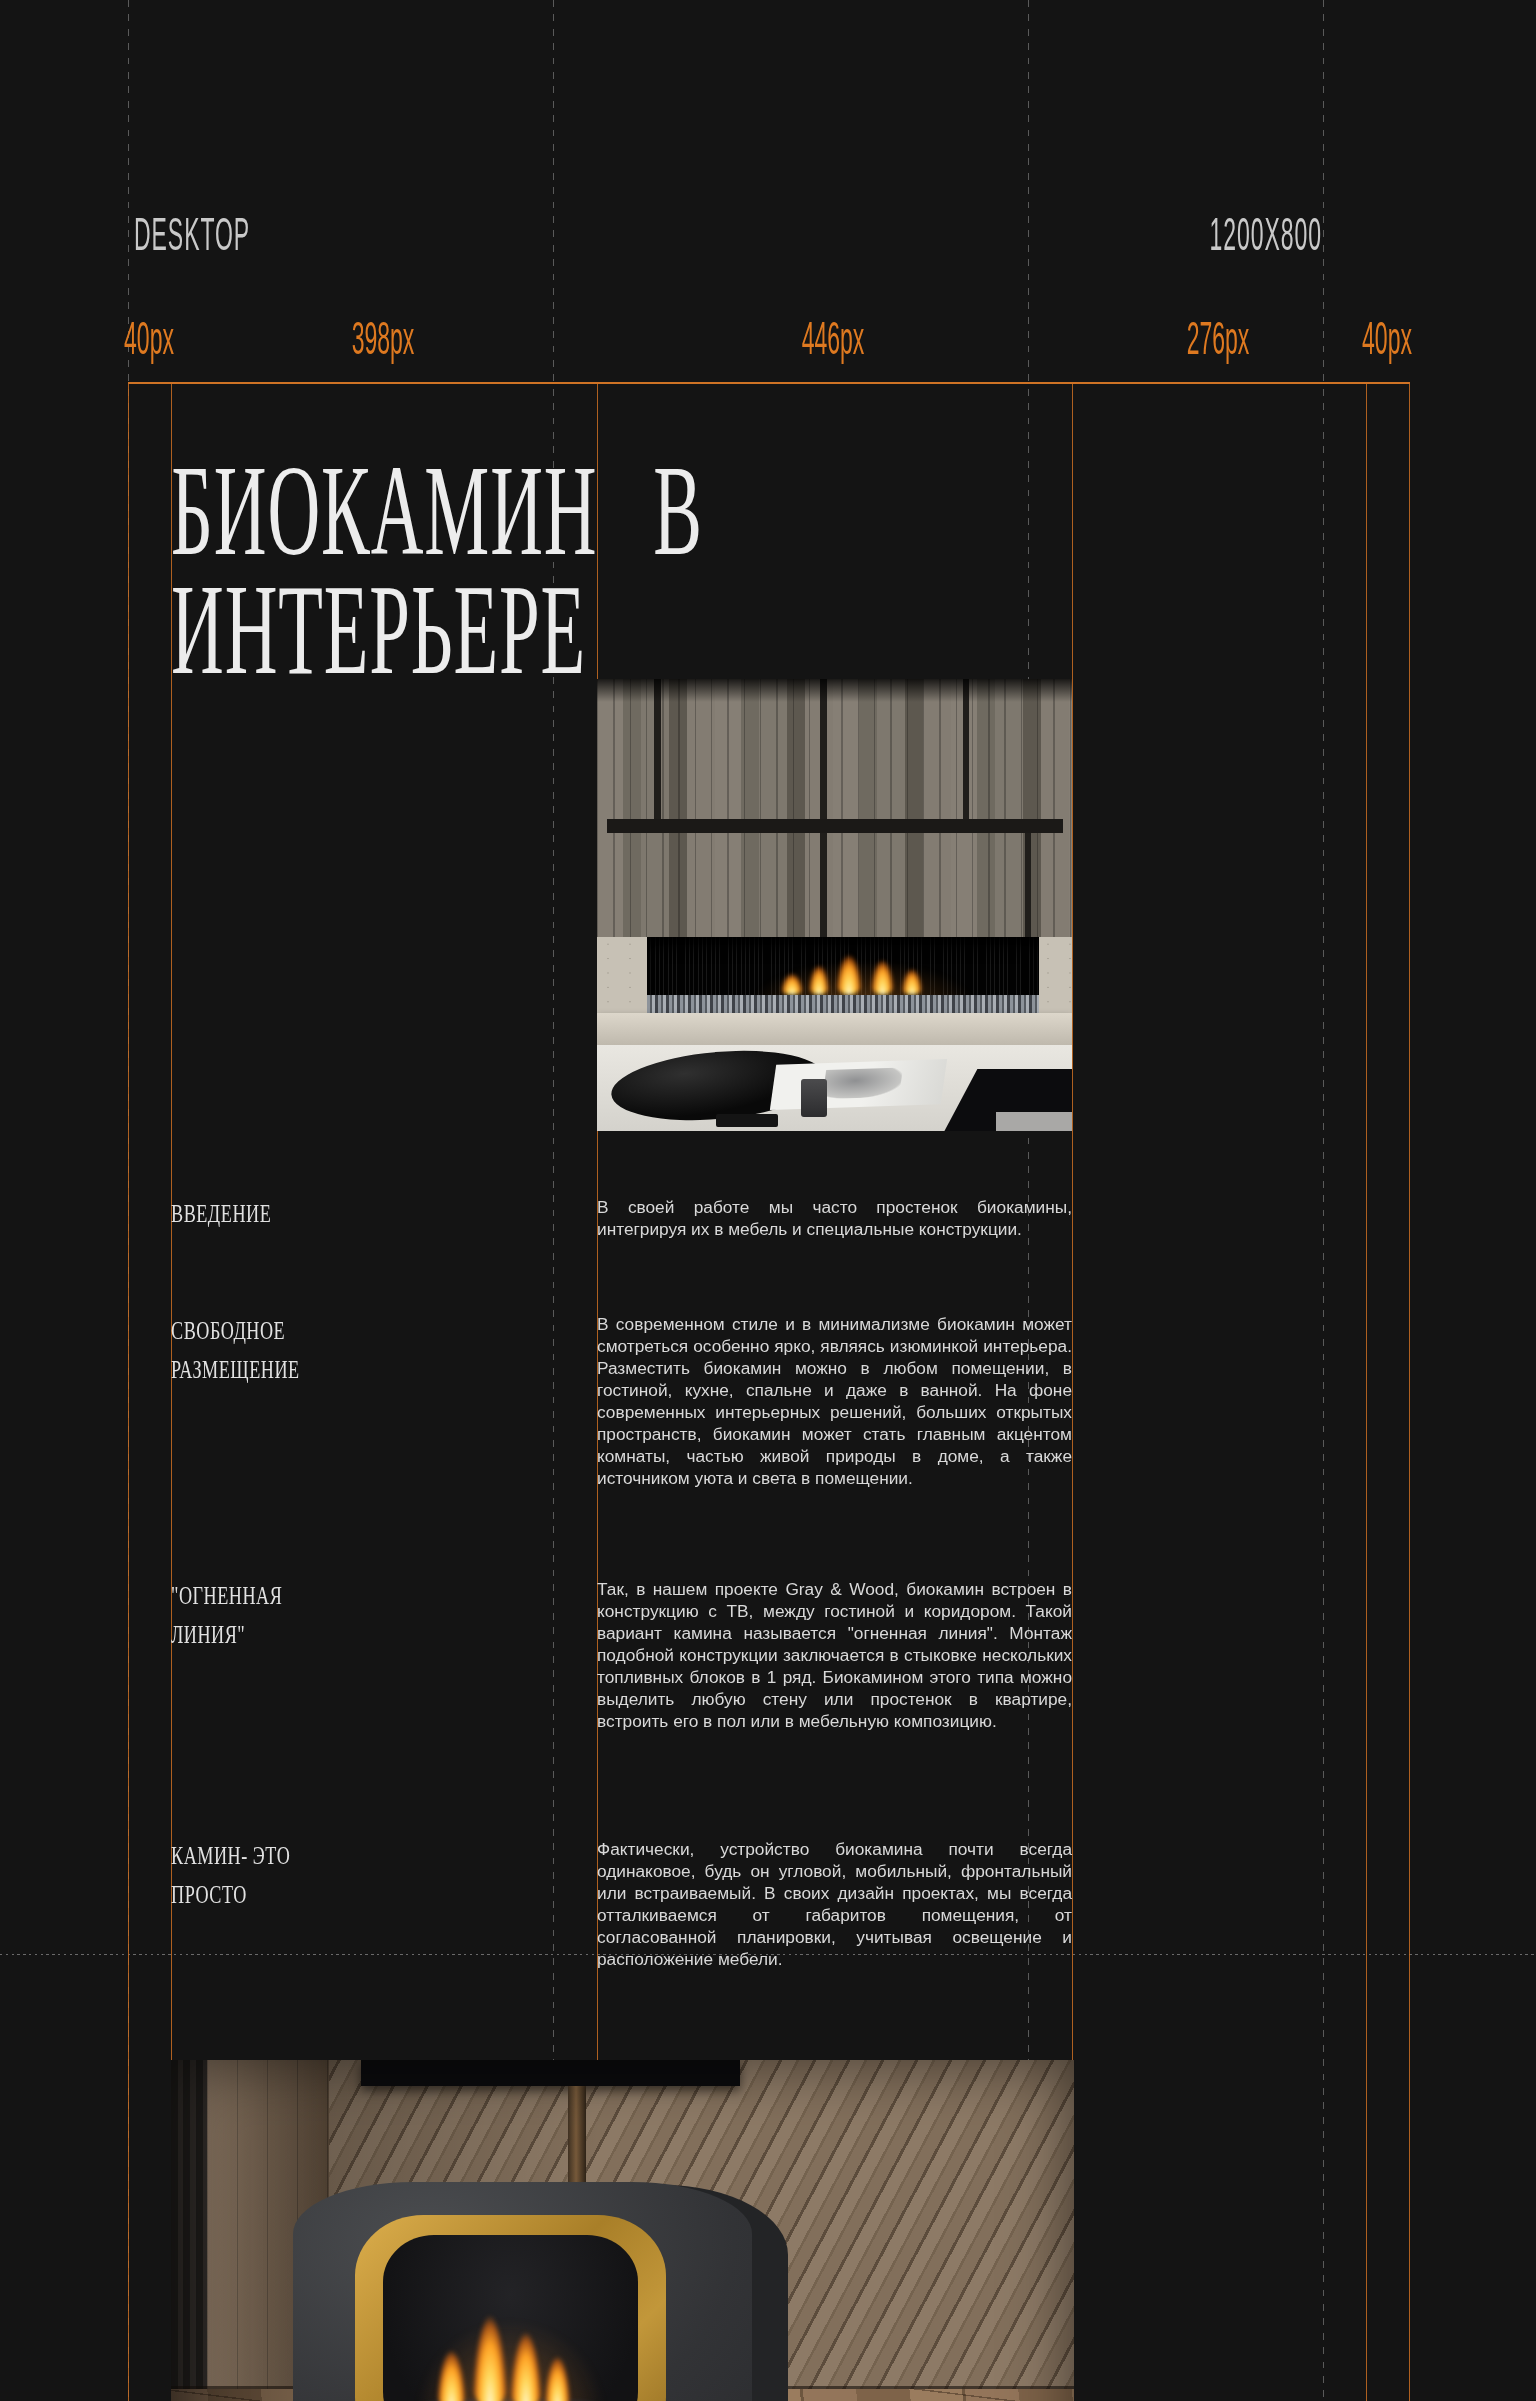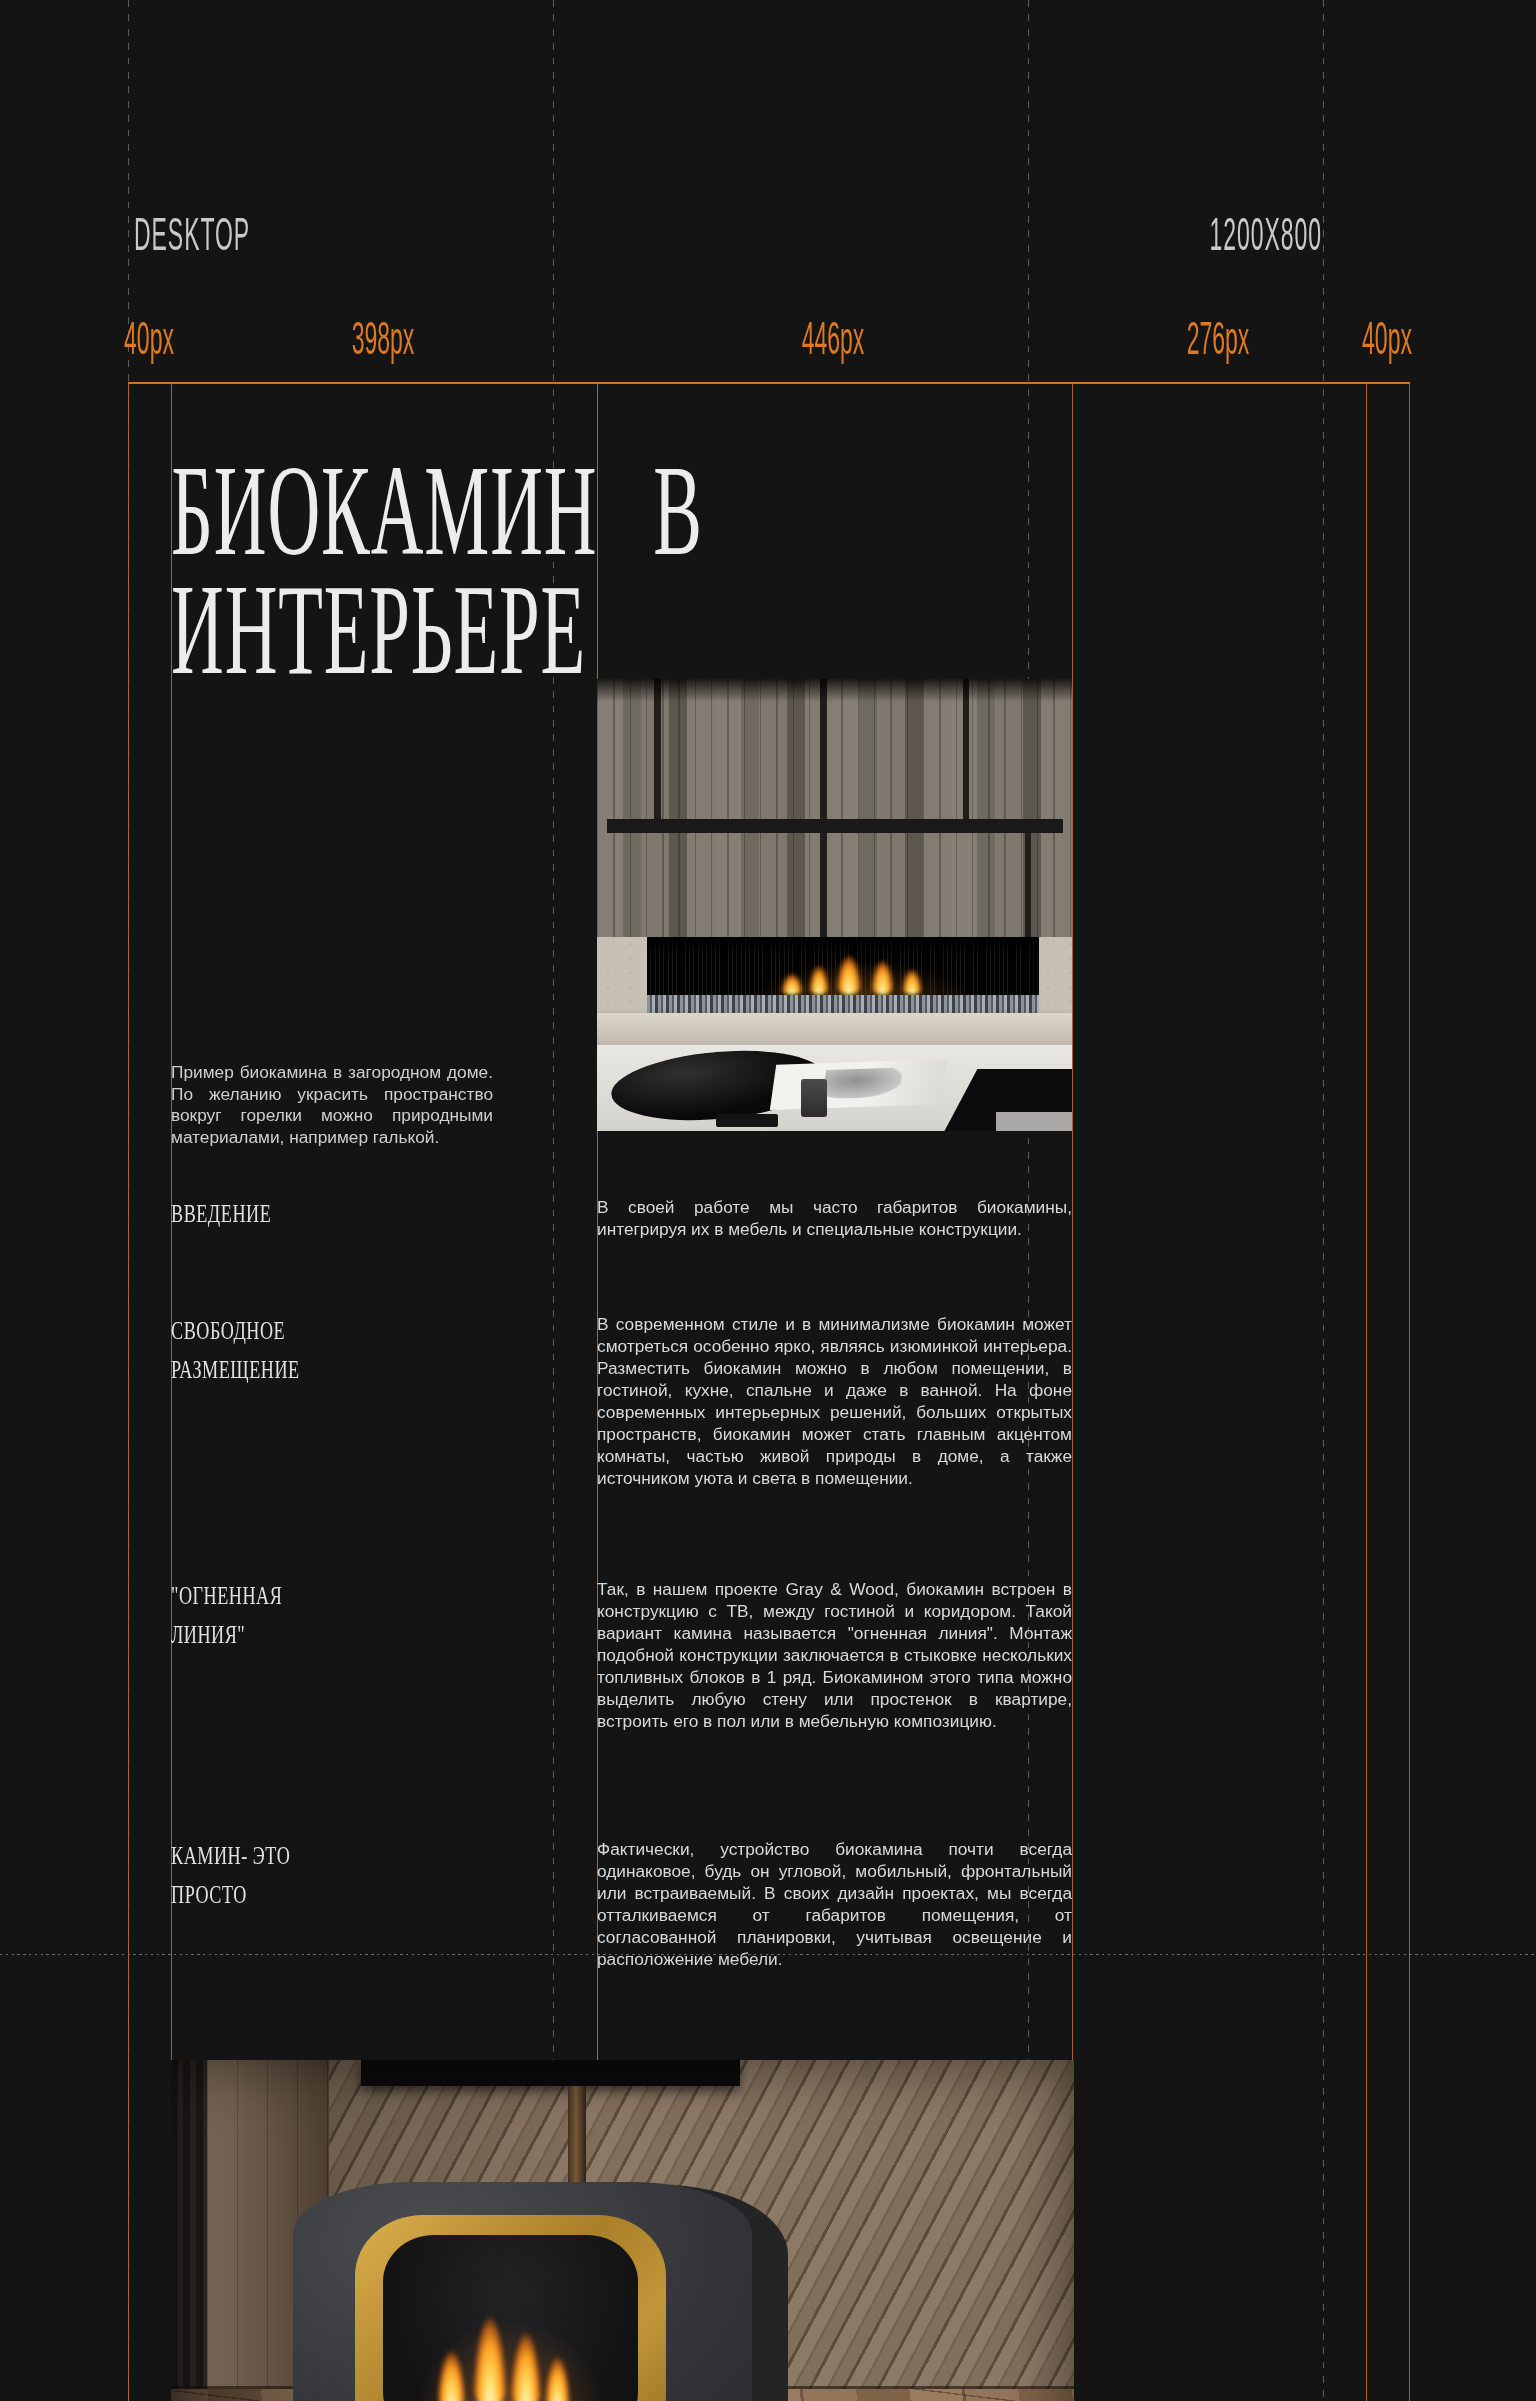--- a/index.html
+++ b/index.html
@@ -177,25 +177,24 @@
       <div class="p1-mag">
         <div class="p1-magart"></div>
       </div>
       <div class="p1-cup"></div>
       <div class="p1-remote"></div>
       <div class="p1-runner"></div>
       <div class="p1-rug"></div>
     </div>
   </figure>
 
-  <p class="caption" style="margin:0">Пример биокамина в загородном доме. По желанию украсить пространство вокруг горелки можно природными материалами, например галькой.</p>
 
   <div class="sec" style="top:1195px">
     <div class="sec-h">ВВЕДЕНИЕ</div>
-    <div class="sec-b">В своей работе мы часто габаритов биокамины, интегрируя их в мебель и специальные конструкции.</div>
+    <div class="sec-b">В своей работе мы часто простенок биокамины, интегрируя их в мебель и специальные конструкции.</div>
   </div>
   <div class="sec" style="top:1312px">
     <div class="sec-h">СВОБОДНОЕ
 РАЗМЕЩЕНИЕ</div>
     <div class="sec-b">В современном стиле и в минимализме биокамин может смотреться особенно ярко, являясь изюминкой интерьера. Разместить биокамин можно в любом помещении, в гостиной, кухне, спальне и даже в ванной. На фоне современных интерьерных решений, больших открытых пространств, биокамин может стать главным акцентом комнаты, частью живой природы в доме, а также источником уюта и света в помещении.</div>
   </div>
   <div class="sec" style="top:1577px">
     <div class="sec-h">"ОГНЕННАЯ
 ЛИНИЯ"</div>
     <div class="sec-b">Так, в нашем проекте Gray &amp; Wood, биокамин встроен в конструкцию с ТВ, между гостиной и коридором. Такой вариант камина называется "огненная линия". Монтаж подобной конструкции заключается в стыковке нескольких топливных блоков в 1 ряд. Биокамином этого типа можно выделить любую стену или простенок в квартире, встроить его в пол или в мебельную композицию.</div>

